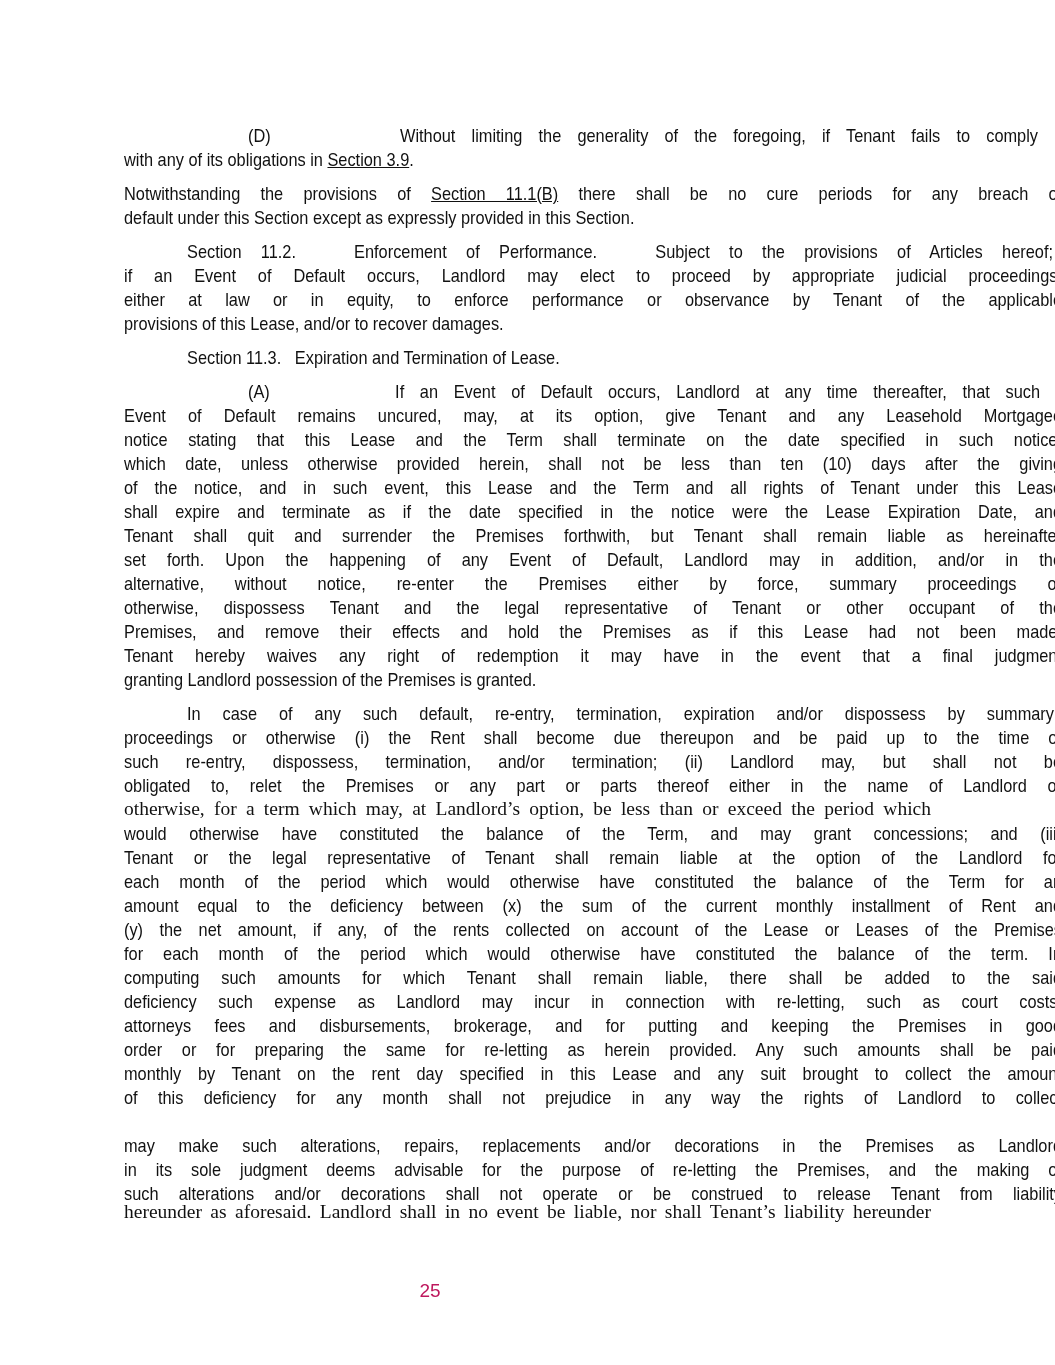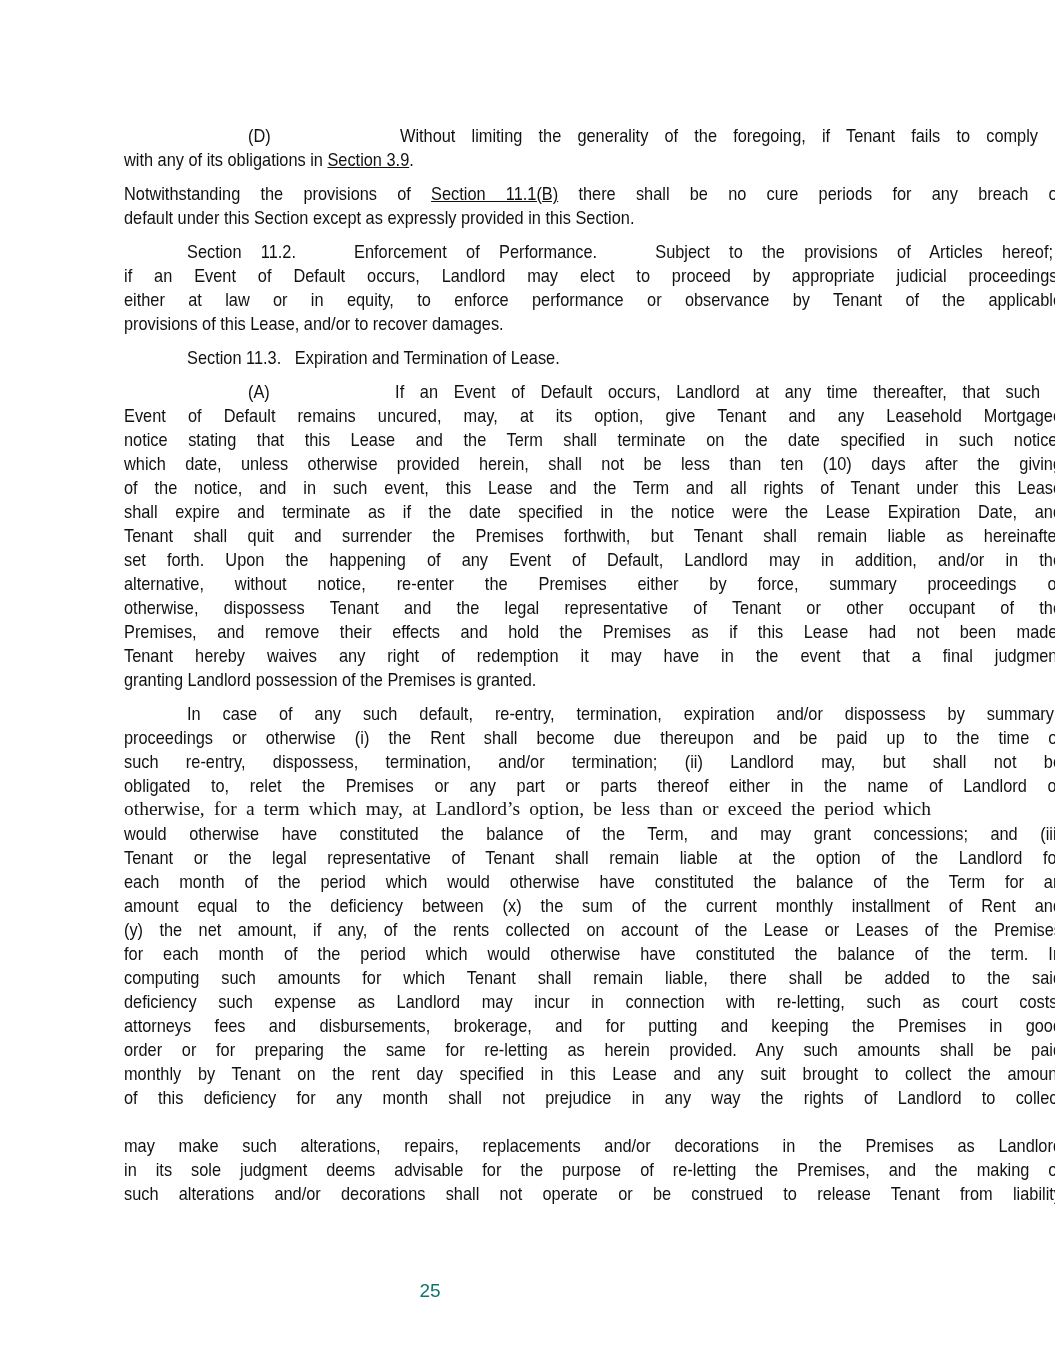--- a/index.html
+++ b/index.html
@@ -13,21 +13,21 @@
     text-align: justify; text-align-last: justify;
   }
   .ln.wide { width: 938px; }
   .ln.last { text-align-last: left; }
   .ln.serif { font-family: "Liberation Serif", serif; font-size: 19.5px; transform: none; width: 807px; }
   .ind1 { left: 187px; }
   .ind2 { left: 248px; }
   .u { text-decoration: underline; }
   .page-number {
     position: absolute; left: 0; width: 860px; top: 1280px; text-align: center;
-    font-family: "Liberation Sans", sans-serif; font-size: 19px; color: #0f766e;
+    font-family: "Liberation Sans", sans-serif; font-size: 19px; color: #be185d;
   }
 </style>
 </head>
 <body>
 
 <div class="page">
 
   <div class="ln ind2" style="top: 124px; width: 918.605px;">
     <span>(D)</span>&nbsp;&nbsp;&nbsp;&nbsp;&nbsp;&nbsp;&nbsp;&nbsp;<span>Without limiting the generality of the foregoing, if Tenant fails to comply</span>
   </div>
@@ -80,15 +80,16 @@
   <div class="ln wide" style="top: 942px; width: 1090.7px;">for each month of the period which would otherwise have constituted the balance of the term.  In</div>
   <div class="ln wide" style="top: 966px; width: 1090.7px;">computing such amounts for which Tenant shall remain liable, there shall be added to the said</div>
   <div class="ln wide" style="top: 990px; width: 1090.7px;">deficiency such expense as Landlord may incur in connection with re-letting, such as court costs,</div>
   <div class="ln wide" style="top: 1014px; width: 1090.7px;">attorneys fees and disbursements, brokerage, and for putting and keeping the Premises in good</div>
   <div class="ln wide" style="top: 1038px; width: 1090.7px;">order or for preparing the same for re-letting as herein provided.  Any such amounts shall be paid</div>
   <div class="ln wide" style="top: 1062px; width: 1090.7px;">monthly by Tenant on the rent day specified in this Lease and any suit brought to collect the amount</div>
   <div class="ln wide" style="top: 1086px; width: 1090.7px;">of this deficiency for any month shall not prejudice in any way the rights of Landlord to collect</div>
   <div class="ln wide" style="top: 1134px; width: 1090.7px;">may make such alterations, repairs, replacements and/or decorations in the Premises as Landlord</div>
   <div class="ln wide" style="top: 1158px; width: 1090.7px;">in its sole judgment deems advisable for the purpose of re-letting the Premises, and the making of</div>
   <div class="ln wide" style="top: 1182px; width: 1090.7px;">such alterations and/or decorations shall not operate or be construed to release Tenant from liability</div>
+  <div class="ln serif" style="top:1200px;">hereunder as aforesaid.  Landlord shall in no event be liable, nor shall Tenant’s liability hereunder</div>
 
   <div class="page-number">25</div>
 </div>
 
 </body></html>

